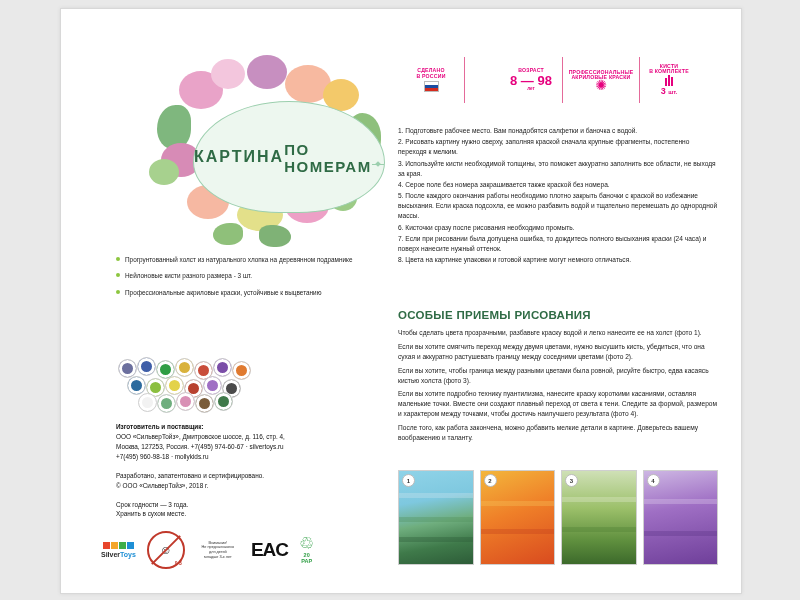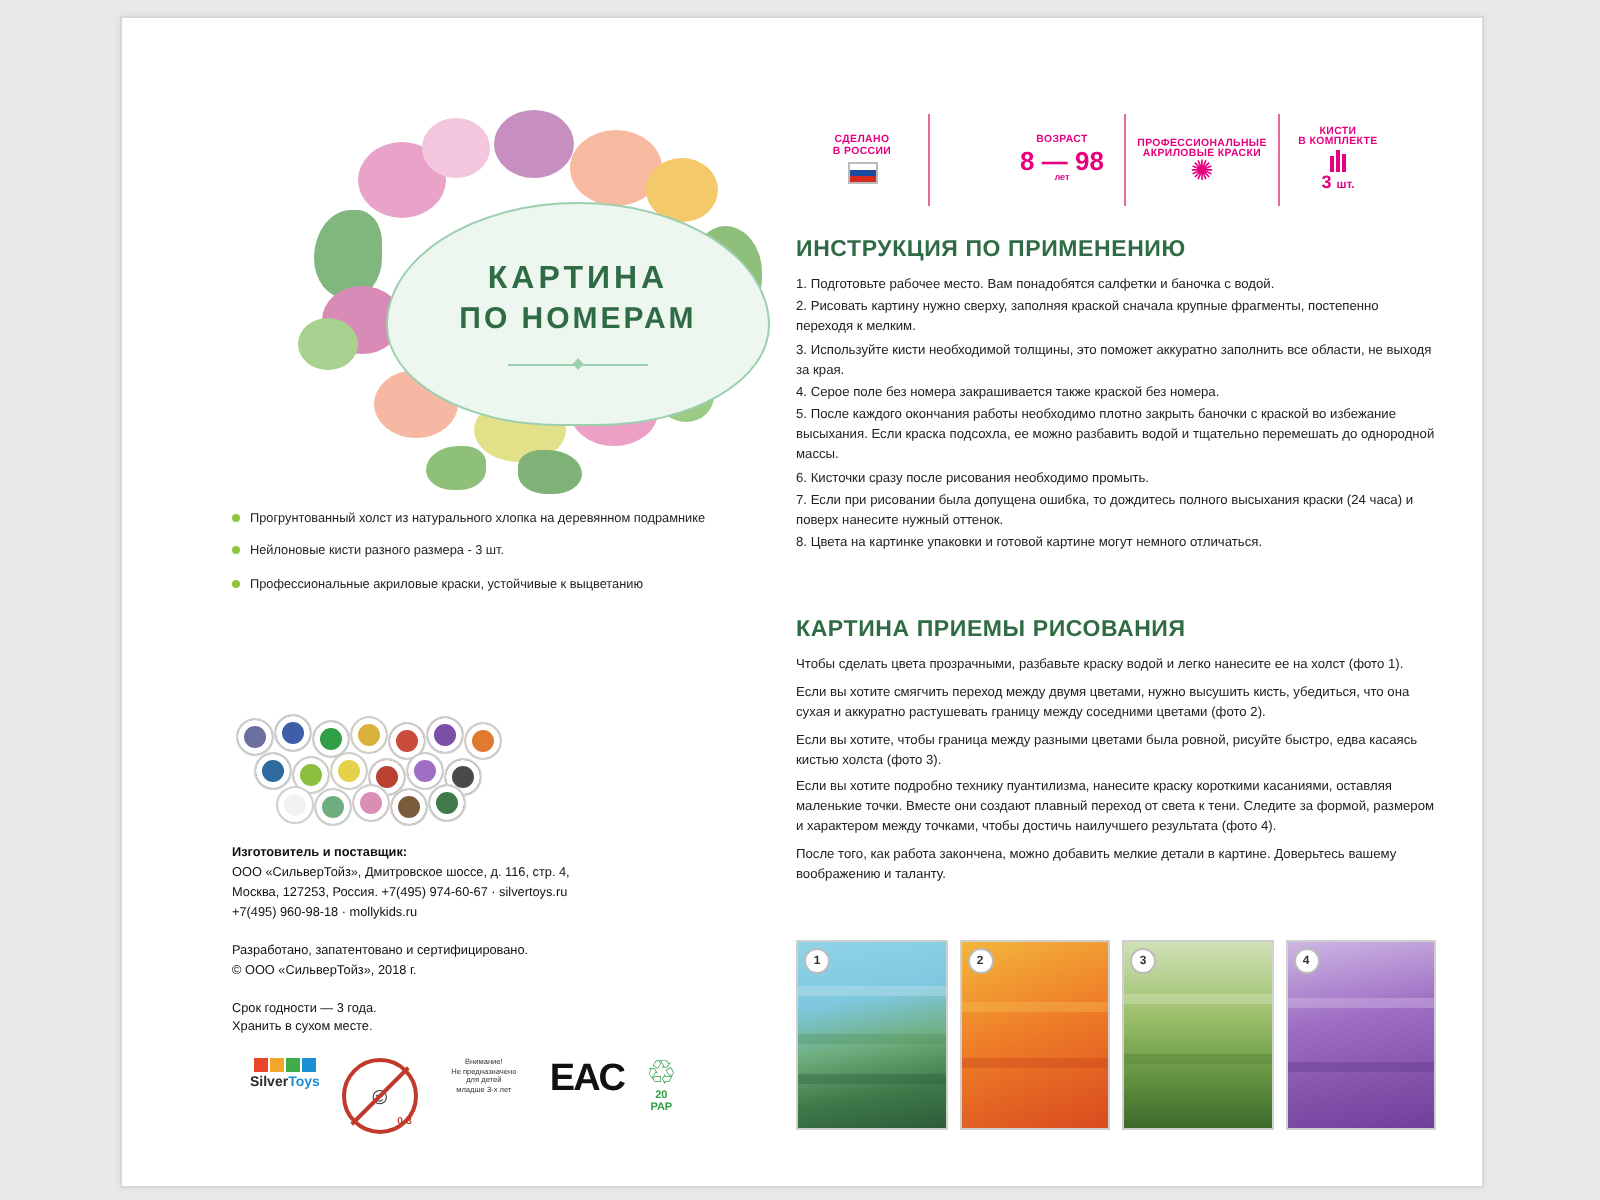--- a/index.html
+++ b/index.html
@@ -34,21 +34,21 @@
   .f1{background:#fff}.f2{background:#1b4ca1}.f3{background:#d52b1e}
   .badge .sub{font-size:4.6px;color:#e6007e;font-weight:bold;}
   .asterisk{color:#e6007e;font-size:14px;line-height:10px;}
   .brushicon{display:flex;gap:1px;align-items:flex-end;height:11px;margin-bottom:1px;}
   .brushicon span{display:block;width:2px;background:#e6007e;}
   
   .oval{
     position:absolute;left:132px;top:92px;width:190px;height:110px;
     border:1px solid #9ccfae;border-radius:50% 50% 45% 45%/55% 55% 45% 45%;
     background:#edf7ef;
-    display:flex;flex-direction:column;align-items:center;justify-content:center;
+    display:flex;flex-direction:row;align-items:center;justify-content:center;
   }
   .oval .t1{font-size:16px;letter-spacing:2px;color:#2f6b45;font-weight:bold;}
   .oval .t2{font-size:15px;letter-spacing:1.5px;color:#2f6b45;font-weight:bold;margin-top:2px;}
   .oval .rule{width:70px;height:1px;background:#9ccfae;margin-top:14px;position:relative;}
   .oval .rule:after{content:"";position:absolute;left:50%;top:-2px;margin-left:-2px;width:4px;height:4px;background:#9ccfae;transform:rotate(45deg);}
   
   .flower{position:absolute;border-radius:50%;}
   
   h2.sec{
     margin:0;font-size:11.5px;font-weight:bold;color:#2f6b45;letter-spacing:.3px;
@@ -64,21 +64,21 @@
   .tips .body{font-size:6.6px;line-height:1.5;color:#222;margin-top:7px;}
   .tips .body p{margin:0 0 4px 0;}
   
   .pots{position:absolute;left:55px;top:348px;width:180px;height:55px;}
   .pot{position:absolute;width:17px;height:17px;border-radius:50%;border:1px solid #cfcfcf;box-shadow:inset 0 0 0 3px #fff;}
   
   .footer{position:absolute;left:55px;top:413px;width:280px;font-size:6.4px;line-height:1.55;color:#111;}
   .footer .bold{font-weight:bold;}
   .footer .blk{margin-bottom:9px;}
   
-  .logos{position:absolute;left:64px;top:520px;width:290px;height:42px;display:flex;gap:11px;}
+  .logos{position:absolute;left:40px;top:520px;width:290px;height:42px;display:flex;align-items:center;gap:11px;}
   .silver{display:flex;flex-direction:column;align-items:center;}
   .silver .cubes{display:flex;gap:1px;}
   .silver .cubes i{width:7px;height:7px;display:block;}
   .silver .nm{font-size:7px;font-weight:bold;color:#2b2b2b;margin-top:2px;}
   .silver .nm b{color:#1e8fd5;}
   .warn{width:34px;height:34px;border-radius:50%;border:2px solid #c0392b;position:relative;display:flex;align-items:center;justify-content:center;}
   .warn .slash{position:absolute;width:40px;height:2px;background:#c0392b;transform:rotate(-45deg);}
   .warn .face{font-size:12px;color:#333;}
   .eac{font-size:19px;font-weight:bold;letter-spacing:-1px;color:#111;}
   .recycle{display:flex;flex-direction:column;align-items:center;color:#2f9e44;}
@@ -157,21 +157,20 @@
           <span style="height:11px"></span>
           <span style="height:9px"></span>
       </div>
       <div class="med"><span>3</span> <span style="font-size:6px">шт.</span></div>
     </div>
 
 
   </div>
 
   <div class="rightcol">
-    <h2 class="sec">ИНСТРУКЦИЯ ПО ПРИМЕНЕНИЮ</h2>
     <div class="body">
       <p>1. Подготовьте рабочее место. Вам понадобятся салфетки и баночка с водой.</p>
       <p>2. Рисовать картину нужно сверху, заполняя краской сначала крупные фрагменты, постепенно переходя к мелким.</p>
       <p>3. Используйте кисти необходимой толщины, это поможет аккуратно заполнить все области, не выходя за края.</p>
       <p>4. Серое поле без номера закрашивается также краской без номера.</p>
       <p>5. После каждого окончания работы необходимо плотно закрыть баночки с краской во избежание высыхания. Если краска подсохла, ее можно разбавить водой и тщательно перемешать до однородной массы.</p>
       <p>6. Кисточки сразу после рисования необходимо промыть.</p>
       <p>7. Если при рисовании была допущена ошибка, то дождитесь полного высыхания краски (24 часа) и поверх нанесите нужный оттенок.</p>
       <p>8. Цвета на картинке упаковки и готовой картине могут немного отличаться.</p>
     </div>
@@ -256,21 +255,21 @@
     <div class="eac">ЕAC</div>
 
     <div class="recycle">
       <div class="tri">♲</div>
       <div class="n">20</div>
       <div class="p">PAP</div>
     </div>
   </div>
 
   <div class="tips">
-    <h2 class="sec">КАРТИНА ПРИЕМЫ РИСОВАНИЯ</h2>
+    <h2 class="sec">ОСОБЫЕ ПРИЕМЫ РИСОВАНИЯ</h2>
     <div class="body">
       <p>Чтобы сделать цвета прозрачными, разбавьте краску водой и легко нанесите ее на холст (фото 1).</p>
       <p>Если вы хотите смягчить переход между двумя цветами, нужно высушить кисть, убедиться, что она сухая и аккуратно растушевать границу между соседними цветами (фото 2).</p>
       <p>Если вы хотите, чтобы граница между разными цветами была ровной, рисуйте быстро, едва касаясь кистью холста (фото 3).</p>
       <p>Если вы хотите подробно технику пуантилизма, нанесите краску короткими касаниями, оставляя маленькие точки. Вместе они создают плавный переход от света к тени. Следите за формой, размером и характером между точками, чтобы достичь наилучшего результата (фото 4).</p>
       <p>После того, как работа закончена, можно добавить мелкие детали в картине. Доверьтесь вашему воображению и таланту.</p>
     </div>
   </div>
 
   <div class="photos">

